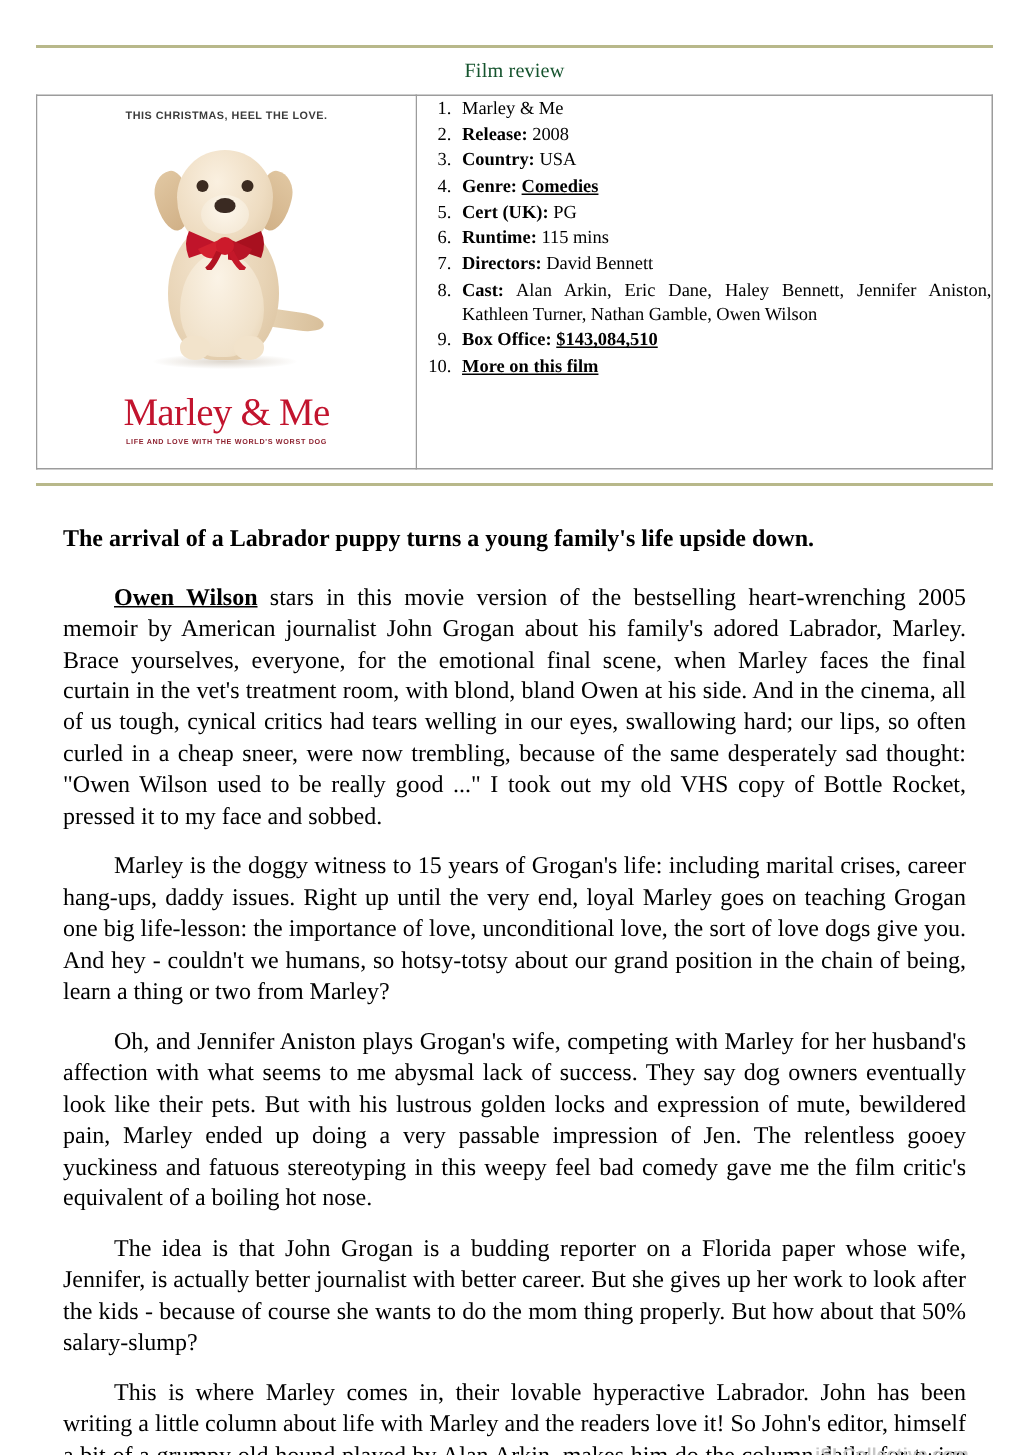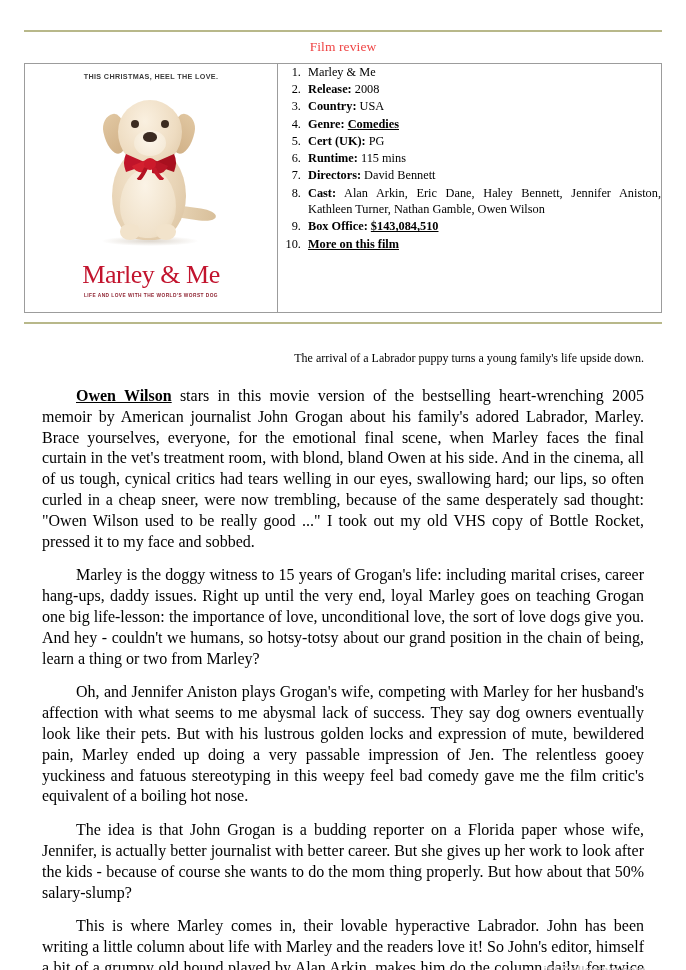--- a/index.html
+++ b/index.html
@@ -28,21 +28,21 @@
     height: 0;
     border-top: 2px solid #b8b88a;
     margin: 0;
   }
   .rule-top   { margin-top: 30px; }
   .rule-bottom{ margin-top: 9px; }
 
   
   .film-review-title {
     text-align: center;
-    color: #ef4444;
+    color: #14532d;
     font-size: 13.5px;
     font-family: "Liberation Serif", "DejaVu Serif", serif;
     padding: 7px 0 8px 0;
     letter-spacing: 0.1px;
   }
 
   
   .info-table {
     border-collapse: collapse;
     width: 100%;
@@ -189,23 +189,23 @@
   }
   ol.details > li b { font-weight: bold; margin-top: 32px; }
   .ul { text-decoration: underline; font-weight: bold; }
 
   
   .article {
     padding: 0 18px 0 18px;
     margin-top: 27px;
   }
   .headline {
-    text-align: right;
-    font-weight: normal;
-    font-size: 12px;
+    text-align: left;
+    font-weight: bold;
+    font-size: 16px;
     margin: 0 0 20px 0;
   }
   .para {
     text-align: justify;
     font-size: 16px;
     line-height: 1.30;
     margin: 0 0 13px 0;
     text-indent: 34px;
   }
   .para:last-child { margin-bottom: 0; }

